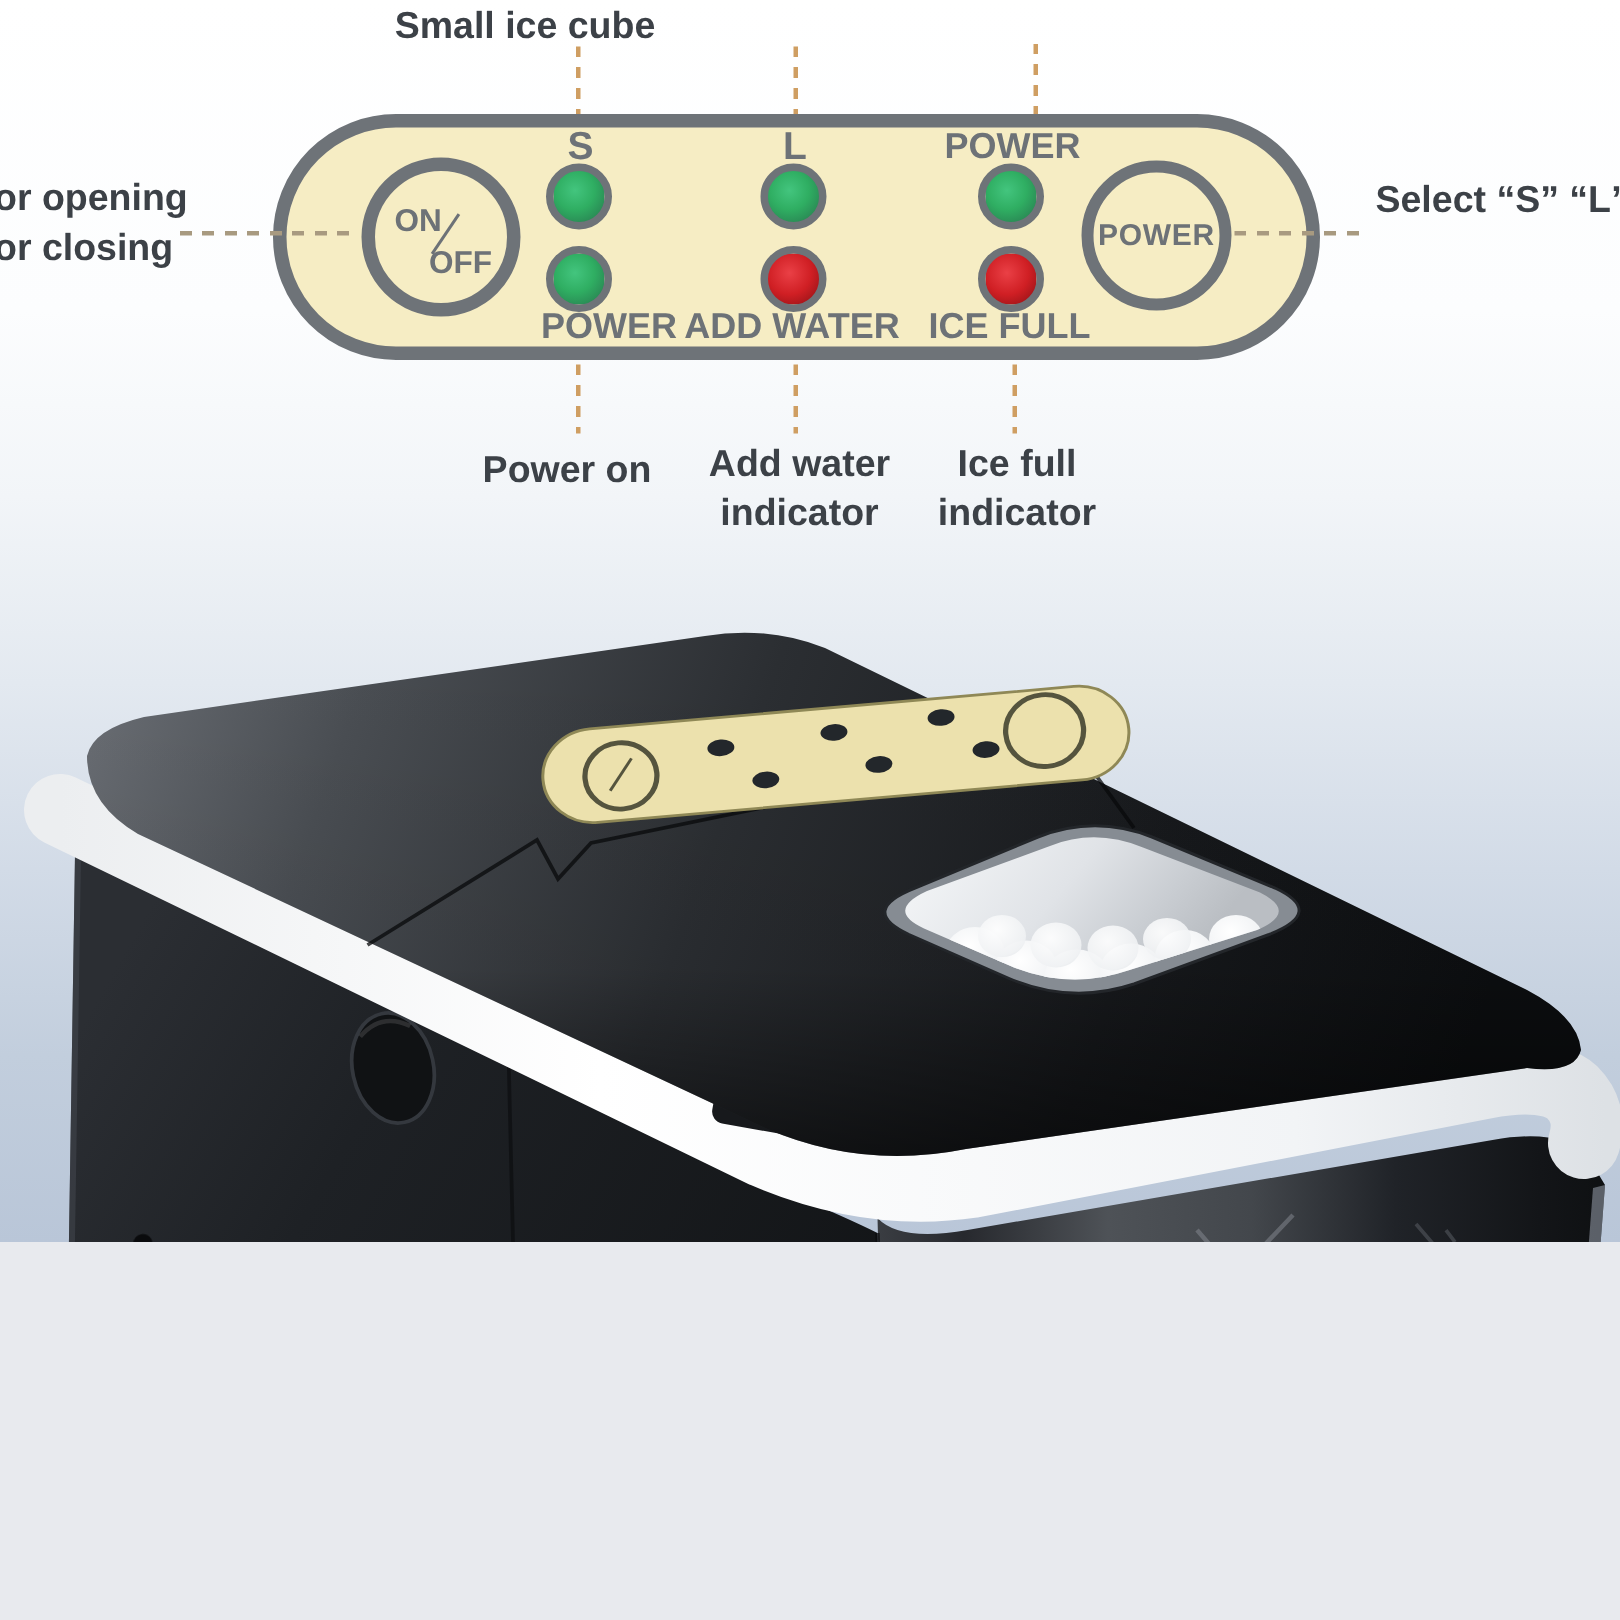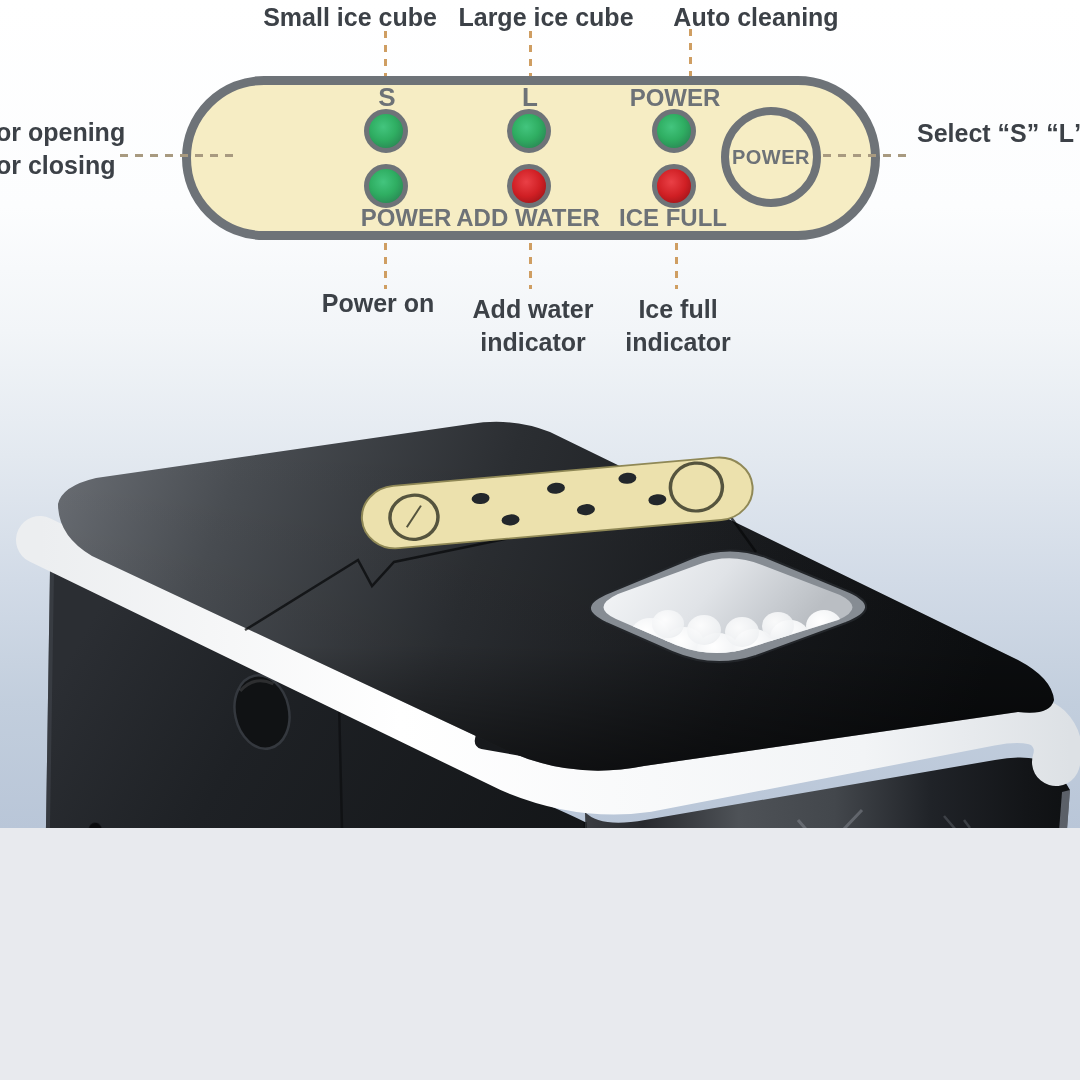--- a/index.html
+++ b/index.html
@@ -36,28 +36,31 @@
   .led.red{background:radial-gradient(circle at 42% 38%,#ea4046 0%,var(--led-red) 50%,#871014 100%);}
   
   .photo{position:absolute;left:0;top:390px;width:1080px;height:690px;}
 </style>
 </head>
 <body>
 
 <div class="stage">
 
   <div class="note center" style="left:350px;top:1px;">Small ice cube</div>
-  <div class="note center" style="left:546px;top:1px;">Large ice cube</div>
-  <div class="note center" style="left:756px;top:1px;">Auto cleaning</div>
 
   <div class="vdash" style="left:384px;top:31px;height:48px;"></div>
   <div class="vdash" style="left:529px;top:31px;height:48px;"></div>
   <div class="vdash" style="left:689px;top:29px;height:50px;"></div>
 
   <div class="panel">
+    <div class="onoff round-btn" style="position:absolute;left:50px;top:20px;">
+      <span class="on">ON</span>
+      <span class="slash"></span>
+      <span class="off">OFF</span>
+    </div>
     <div class="selectbtn round-btn" style="position:absolute;left:530px;top:22px;">
       <span>POWER</span>
     </div>
   </div>
 
   <div class="panel-label" style="left:387px;top:82px;font-size:26px;">S</div>
   <div class="panel-label" style="left:530px;top:82px;font-size:26px;">L</div>
   <div class="panel-label" style="left:675px;top:84px;font-size:24px;">POWER</div>
   <div class="panel-label" style="left:406px;top:204px;font-size:24px;">POWER</div>
   <div class="panel-label" style="left:528px;top:204px;font-size:24px;">ADD WATER</div>
@@ -76,21 +79,21 @@
   </div>
   <div class="hdash" style="left:120px;top:154px;width:118px;"></div>
 
   <div class="hdash" style="left:823px;top:154px;width:86px;"></div>
   <div class="note" style="left:917px;top:117px;">Select  “S”  “L”</div>
 
   <div class="vdash" style="left:384px;top:243px;height:46px;"></div>
   <div class="vdash" style="left:529px;top:243px;height:46px;"></div>
   <div class="vdash" style="left:675px;top:243px;height:46px;"></div>
 
-  <div class="note center" style="left:378px;top:287px;">Power on</div>
+  <div class="note center" style="left:378px;top:297px;">Power on</div>
   <div class="note center" style="left:533px;top:293px;text-align:center;">
     <div>Add water</div>
     <div>indicator</div>
   </div>
   <div class="note center" style="left:678px;top:293px;text-align:center;">
     <div>Ice full</div>
     <div>indicator</div>
   </div>
 
   <svg class="photo" viewBox="0 390 1080 690" preserveAspectRatio="none">

